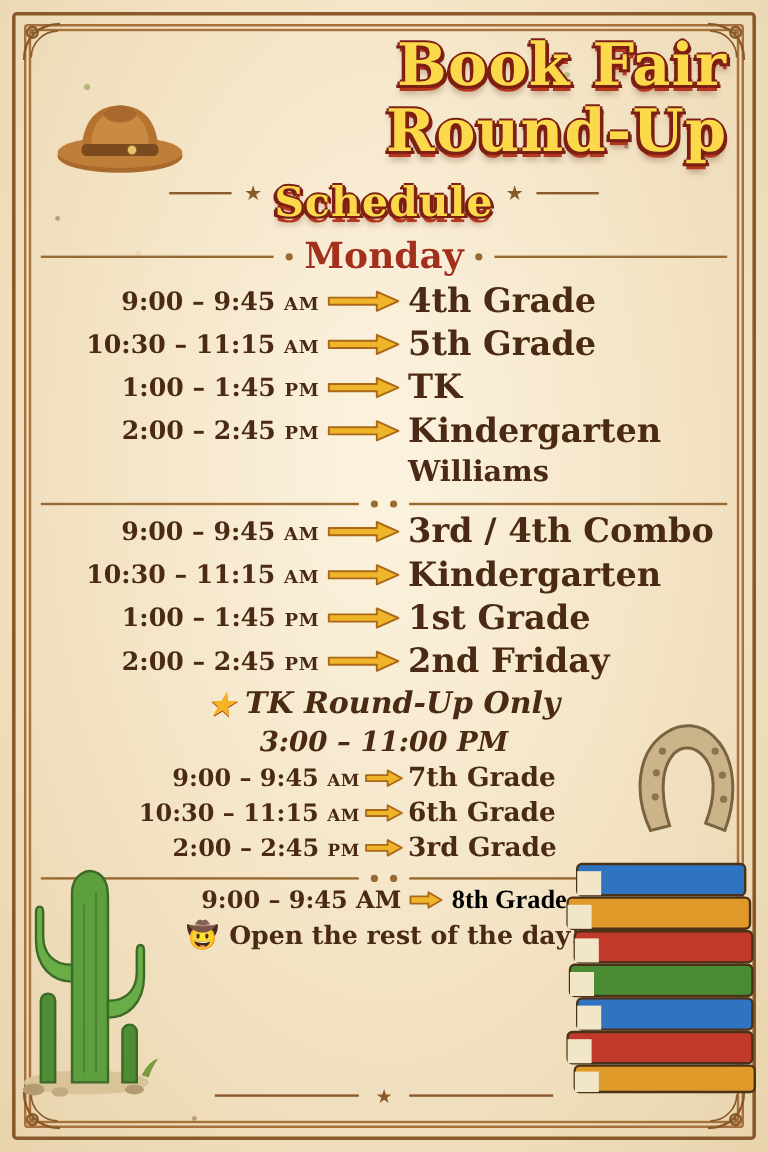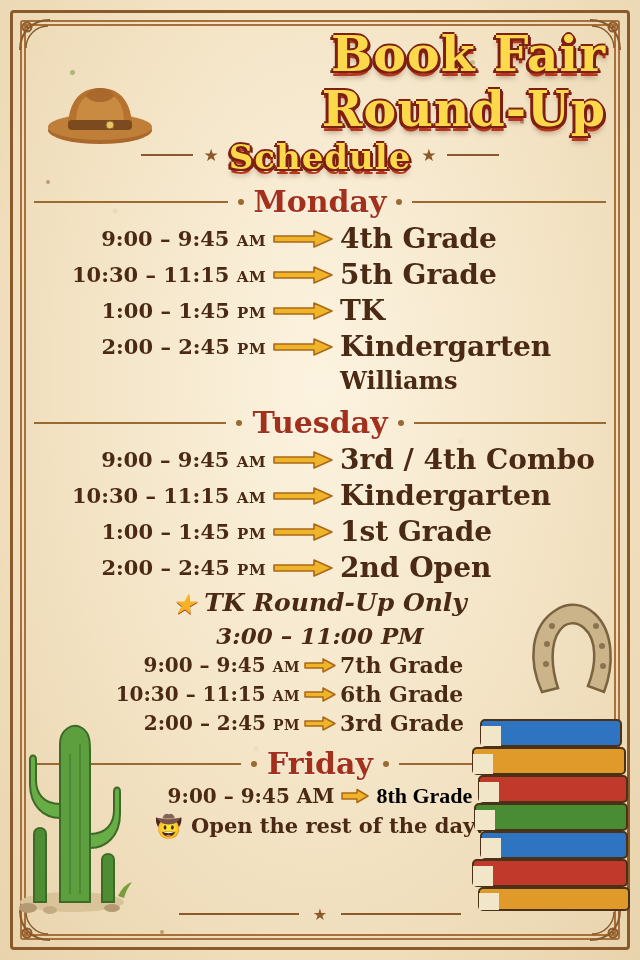--- a/index.html
+++ b/index.html
@@ -49,21 +49,21 @@
     color:#fcd94b;
     letter-spacing:1px;
     line-height:1;
     text-shadow:
       -2px 0 #7d1f12, 2px 0 #7d1f12, 0 -2px #7d1f12, 0 2px #7d1f12,
       -3px 2px #7d1f12, 3px 2px #7d1f12,
       0 5px 0 #b5371f, 0 7px 5px rgba(90,40,15,.35);
   }
   .t1{font-size:49px;}
   .t2{font-size:49px;margin-top:6px;}
-  .t3{font-size:34px;margin-top:4px;display:inline-block;}
+  .t3{font-size:34px;margin-top:16px;display:inline-block;}
   .sched-row{display:flex;align-items:center;justify-content:center;gap:10px;margin-top:2px;}
   .star{color:#8a5a2b;font-size:17px;}
   .dash{width:52px;height:0;border-top:2px solid #8a5a2b;}
 
   .hat{
     position:absolute;left:46px;top:82px;width:108px;height:66px;
   }
 
   
   .day{
@@ -262,21 +262,20 @@
             </svg>
           </span>
         <span class="label">Kindergarten</span>
       </div>
       <div class="sub">Williams</div>
     </div>
 
     <div class="day">
       <span class="rule"></span>
         <span class="dot"></span>
-      <h2>Tuesday</h2>
       <span class="dot"></span>
         <span class="rule"></span>
     </div>
     <div class="rows big">
       <div class="row">
         <span class="time"><span>9:00 – 9:45</span> <span class="ap">AM</span></span>
         <span class="arrow">
             <svg width="62" height="20" viewBox="0 0 62 20">
               <path d="M2 7 H42 V2 L60 10 L42 18 V13 H2 Z" fill="#f0b429" stroke="#a9681a" stroke-width="1.6" stroke-linejoin="round"></path>
             </svg>
@@ -301,21 +300,21 @@
           </span>
         <span class="label">1st Grade</span>
       </div>
       <div class="row">
         <span class="time"><span>2:00 – 2:45</span> <span class="ap">PM</span></span>
         <span class="arrow">
             <svg width="62" height="20" viewBox="0 0 62 20">
               <path d="M2 7 H42 V2 L60 10 L42 18 V13 H2 Z" fill="#f0b429" stroke="#a9681a" stroke-width="1.6" stroke-linejoin="round"></path>
             </svg>
           </span>
-        <span class="label">2nd Open</span>
+        <span class="label">2nd Friday</span>
       </div>
     </div>
 
     <div class="wed">
       <div class="line1">
         <span class="bigstar">★</span>
         <span>TK Round-Up Only</span>
       </div>
       <div class="line2">3:00 – 11:00 PM</div>
     </div>
@@ -346,21 +345,20 @@
               <path d="M2 6 H20 V2 L32 8.5 L20 15 V11 H2 Z" fill="#f0b429" stroke="#a9681a" stroke-width="1.5" stroke-linejoin="round"></path>
             </svg>
           </span>
         <span class="label">3rd Grade</span>
       </div>
     </div>
 
     <div class="day">
       <span class="rule"></span>
         <span class="dot"></span>
-      <h2>Friday</h2>
       <span class="dot"></span>
         <span class="rule"></span>
     </div>
     <div>
       <div class="fri-row">
         <span class="time">9:00 – 9:45 AM</span>
         <span class="arrow">
             <svg width="30" height="16" viewBox="0 0 30 16">
               <path d="M2 5 H17 V1.5 L28 8 L17 14.5 V11 H2 Z" fill="#f0b429" stroke="#a9681a" stroke-width="1.5" stroke-linejoin="round"></path>
             </svg>

